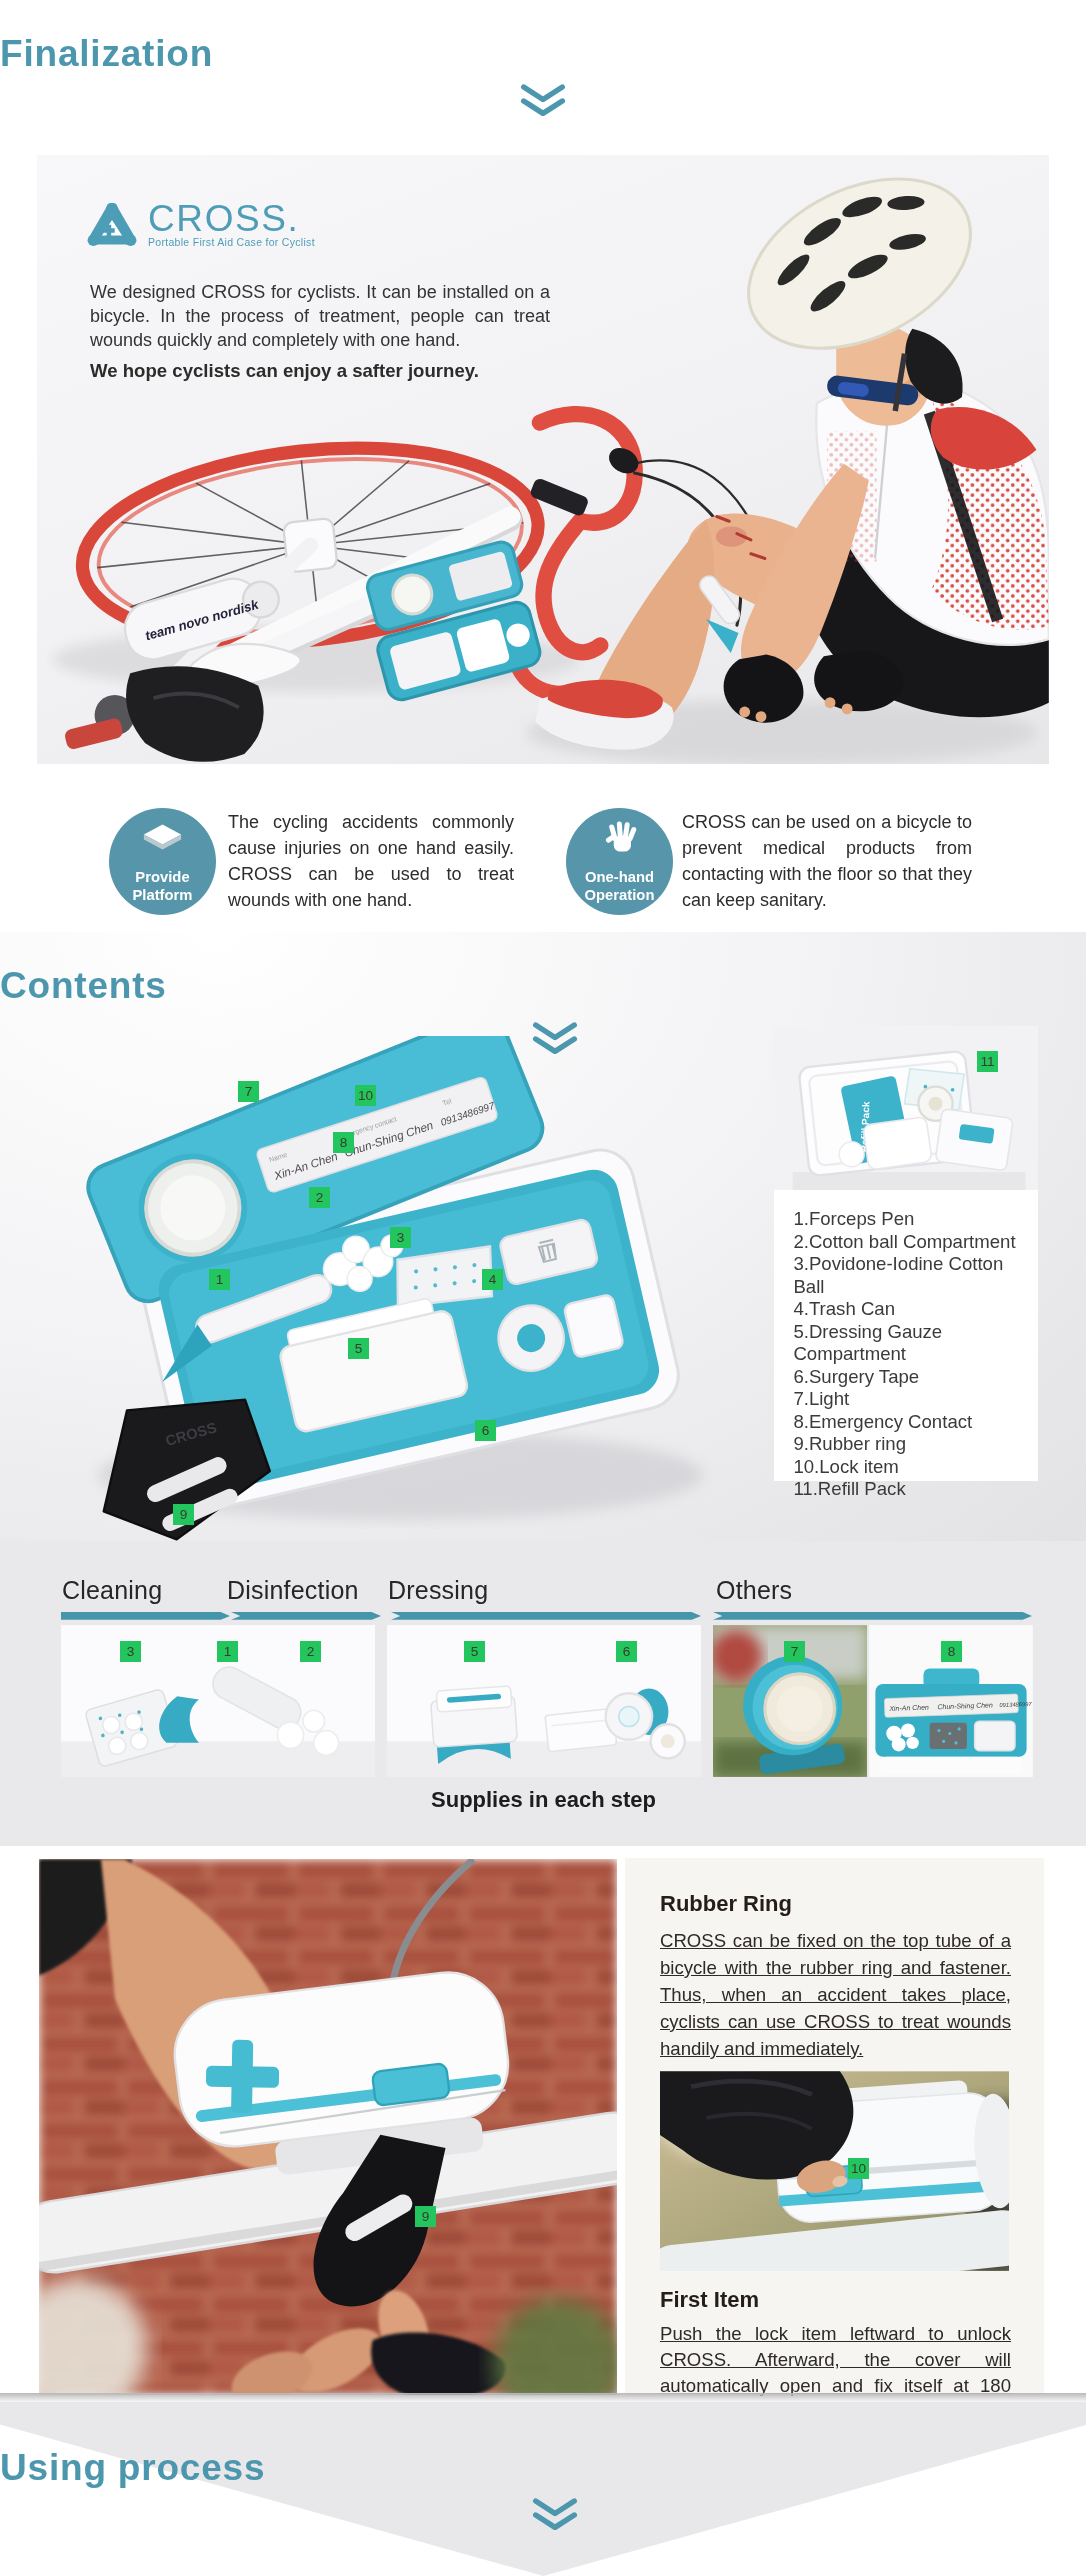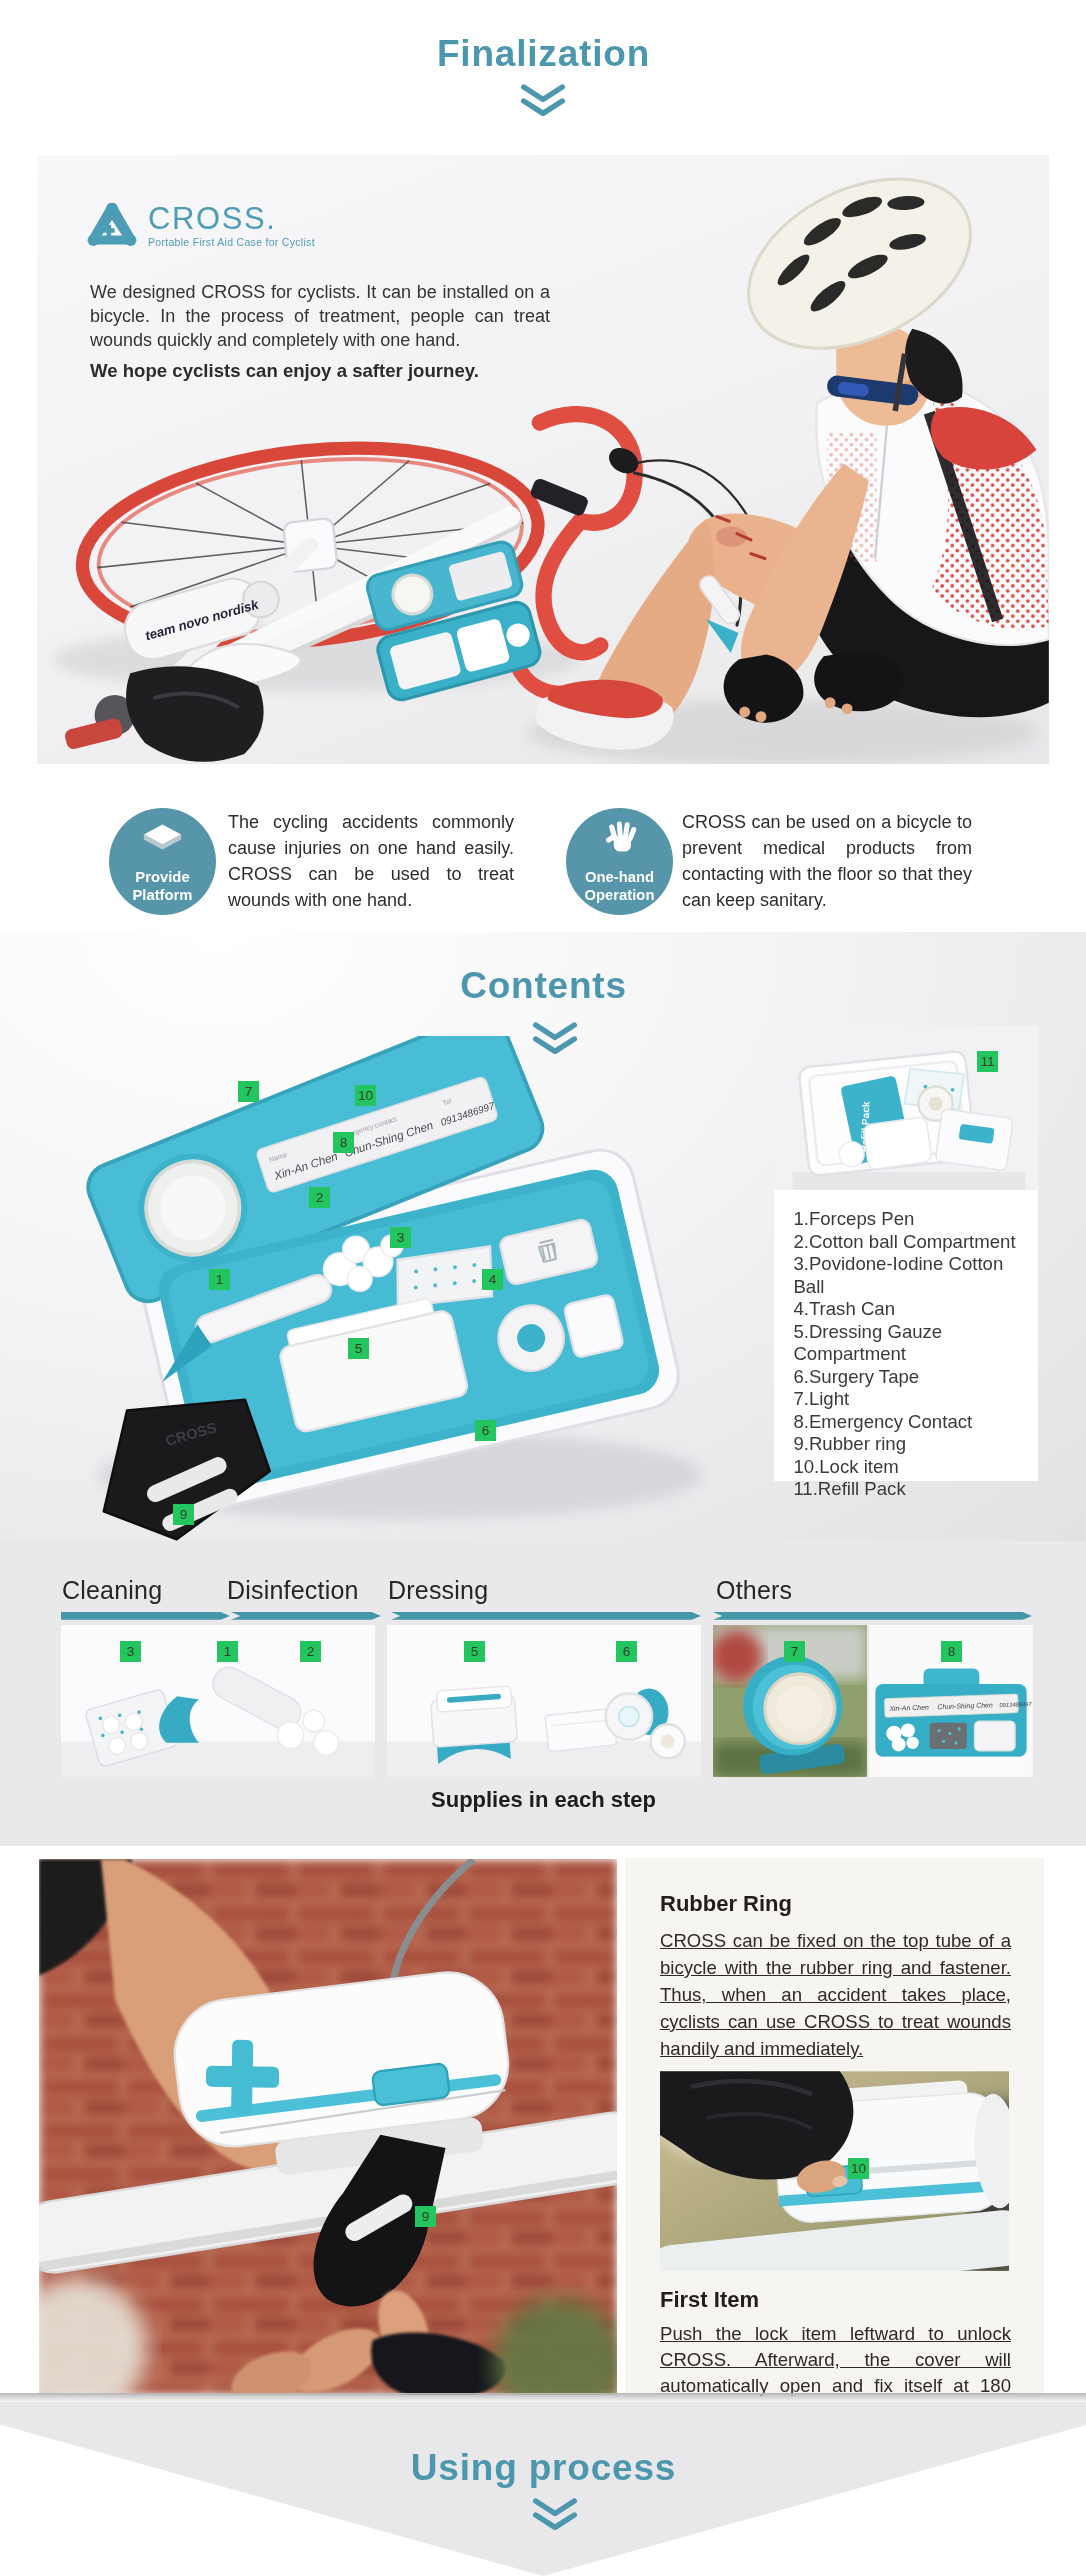--- a/index.html
+++ b/index.html
@@ -1,29 +1,29 @@
 <!DOCTYPE html>
 <html style="font-size:12.4px"><head>
 <meta charset="utf-8">
 <style>
   html,body{margin:0;padding:0;background:#ffffff;}
   .page{position:relative;width:1087px;height:2576px;background:#ffffff;overflow:hidden;
         font-family:"Liberation Sans","DejaVu Sans",sans-serif;color:#3a3a3a;}
   .abs{position:absolute;}
   
-  .big-title{position:absolute;left:0;width:1087px;text-align:center;
+  .big-title{position:absolute;left:0;width:1087px;
              font-size:37px;font-weight:bold;color:#4c97ae;letter-spacing:0.8px;}
   .title-chevron{position:absolute;left:519px;width:48px;height:34px;}
   
   .hero{position:absolute;left:37px;top:155px;width:1012px;height:609px;
         background:linear-gradient(160deg,#f8f8fa 0%,#f1f1f3 55%,#e7e7ea 100%);}
   .hero-logo{position:absolute;left:50px;top:48px;display:flex;align-items:flex-start;}
   .hero-logo .mark{width:50px;height:45px;}
   .brand-text{margin-left:11px;}
-  .brand-name{font-size:31px;font-weight:400;color:#4e9db6;letter-spacing:1.6px;line-height:31px;}
+  .brand-name{font-size:37px;font-weight:400;color:#4e9db6;letter-spacing:1.6px;line-height:31px;}
   .brand-tagline{font-size:10.5px;color:#4e9db6;margin-top:2.3px;letter-spacing:0.3px;}
   .hero-p1{position:absolute;left:53px;top:107px;width:460px;font-size:18px;line-height:24px;
            text-align:justify;color:#333;}
   .hero-p2{position:absolute;left:53px;top:186px;width:460px;font-size:18.6px;font-weight:bold;color:#2e2c2b;}
   
   .feature-circle{position:absolute;width:107px;height:107px;border-radius:50%;background:#5695aa;
                   display:flex;flex-direction:column;align-items:center;justify-content:center;}
   .feature-circle .icn{width:43px;height:36px;}
   .feature-label{white-space:pre-line;text-align:center;color:#ffffff;font-size:14.8px;font-weight:bold;line-height:18px;margin-top:12px;}
   .feature-text{position:absolute;font-size:18px;line-height:26px;text-align:justify;color:#2f2d2c;}

